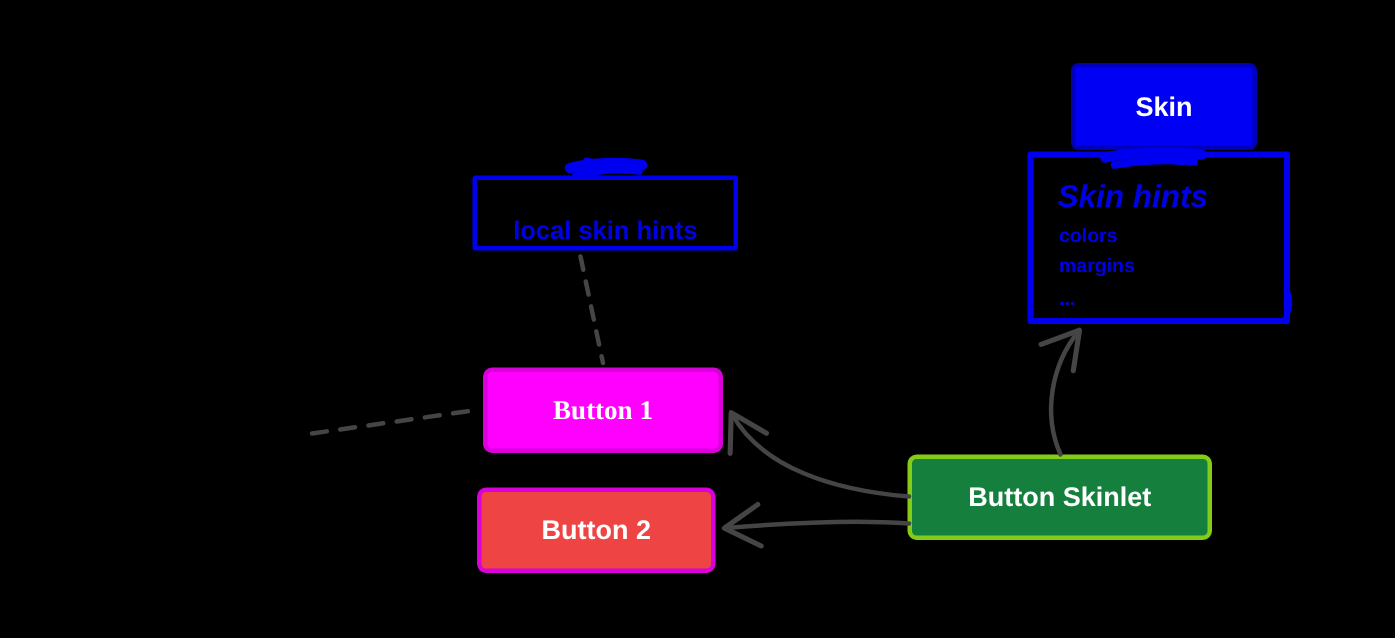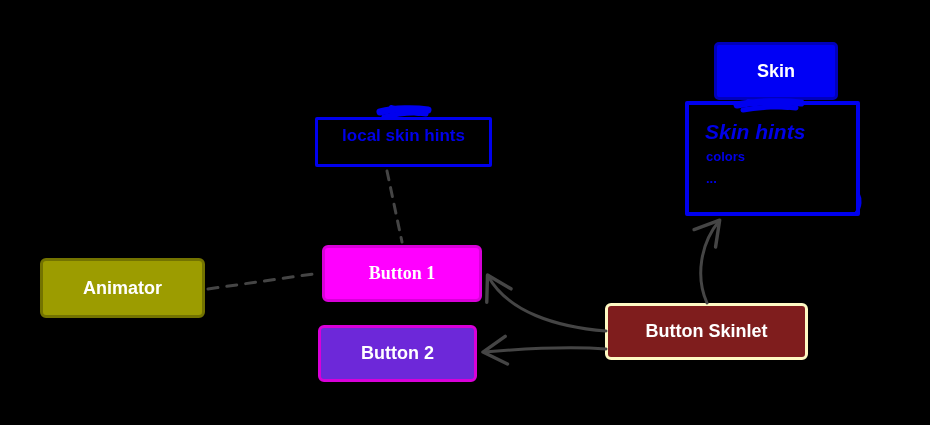--- a/index.html
+++ b/index.html
@@ -36,41 +36,41 @@
   .node-animator {
     left: 40px; top: 258px; width: 165px; height: 60px;
     background: #9c9c00; border: 3px solid #737300;
   }
   .node-button1 {
     left: 322px; top: 245px; width: 160px; height: 57px;
     background: #ff00ff; border: 3px solid #d900d9; font-family: Liberation Serif, serif;
   }
   .node-button2 {
     left: 318px; top: 325px; width: 159px; height: 57px;
-    background: #6d28d9; border: 3px solid #d900d9;
+    background: #ef4444; border: 3px solid #d900d9;
   }
   .node-skinlet {
     left: 605px; top: 303px; width: 203px; height: 57px;
-    background: #7f1d1d; border: 3px solid #fef9c3; justify-content: center;
+    background: #15803d; border: 3px solid #84cc16; justify-content: center;
   }
   
   .hint-box {
     position: absolute;
     box-sizing: border-box;
     background: transparent;
     border: 3px solid #0000ee;
     border-radius: 2px;
     color: #0000e8;
     font-weight: bold;
     cursor: pointer;
   }
   .box-local {
     left: 315px; top: 117px; width: 177px; height: 50px;
     display: flex;
-    align-items: flex-start;
+    align-items: flex-end;
     justify-content: center;
     font-size: 17px;
   }
   .box-local .label { padding-top: 6px; }
   .box-skin-hints {
     left: 685px; top: 101px; width: 175px; height: 115px;
     border-width: 4px;
   }
   .skin-hints-title {
     margin: 14px 0 0 16px;
@@ -108,30 +108,28 @@
 
 <div id="canvas">
 
   <div class="node node-skin">
     <span>Skin</span>
   </div>
 
   <div class="hint-box box-skin-hints">
     <div class="skin-hints-title">Skin hints</div>
     <div class="skin-hints-item">colors</div>
+    <div class="skin-hints-item">margins</div>
     <div class="skin-hints-item ellipsis">...</div>
   </div>
 
   <div class="hint-box box-local">
     <span class="label">local skin hints</span>
   </div>
 
-  <div class="node node-animator">
-    <span>Animator</span>
-  </div>
 
   <div class="node node-button1">
     <span>Button 1</span>
   </div>
 
   <div class="node node-button2">
     <span>Button 2</span>
   </div>
 
   <div class="node node-skinlet">

